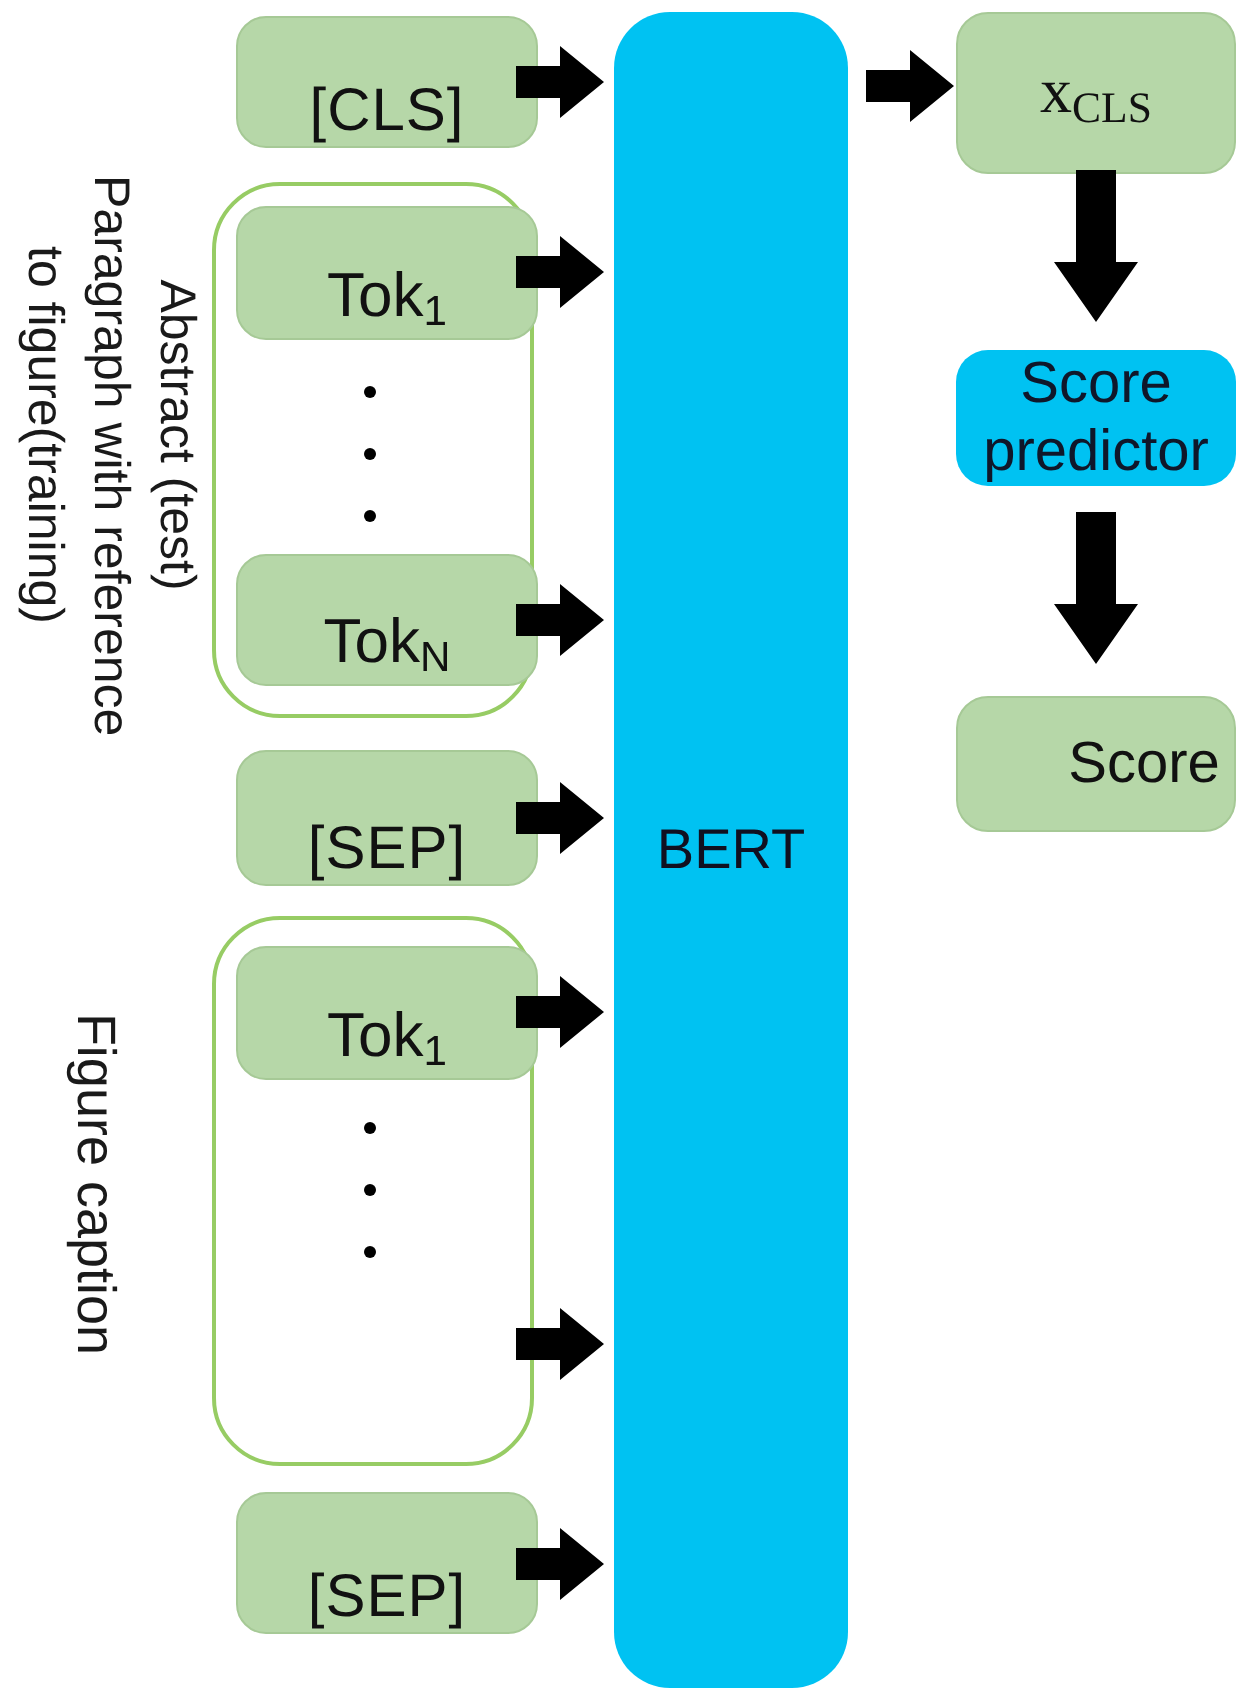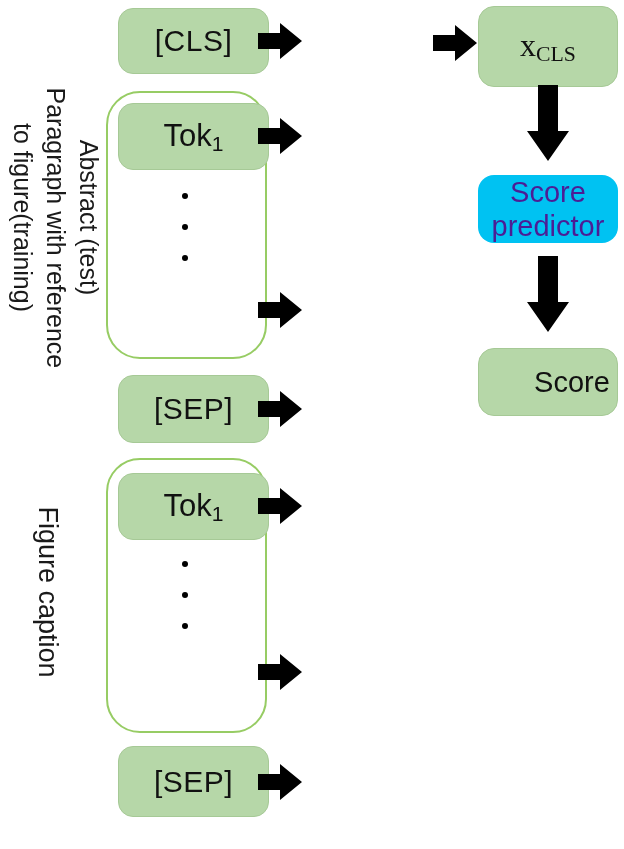--- a/index.html
+++ b/index.html
@@ -14,21 +14,21 @@
   }
   
   .box {
     position: absolute;
     left: 118px;
     width: 151px;
     background: #b6d7a8;
     border: 1px solid #a6c996;
     border-radius: 15px;
     display: flex;
-    align-items: center;
+    align-items: flex-end;
     justify-content: center;
     box-sizing: border-box;
   }
   .sans-label { font-size: 30px; letter-spacing: 0.5px; }
   .serif-label { font-family: Liberation Sans, sans-serif; font-size: 31px; }
   .serif-label .sub, .xcls .sub {
     font-size: 0.68em;
     vertical-align: -0.22em;
   }
   
@@ -62,21 +62,21 @@
     left: 478px;
     width: 140px;
     border-radius: 16px;
     display: flex;
     align-items: center;
     justify-content: center;
     text-align: center;
     box-sizing: border-box;
   }
   .rbox.green { background: #b6d7a8; border: 1px solid #a6c996; }
-  .rbox.cyan  { background: #00c2f2; color: #4c1d95; }
+  .rbox.cyan  { background: #00c2f2; color: #0f172a; }
   .xcls { font-family: "Liberation Serif", "DejaVu Serif", serif; font-size: 32px; }
   .score-text { font-size: 29px; line-height: 34px; }
   
   .vlabel {
     position: absolute;
     transform: rotate(90deg);
     transform-origin: center center;
     text-align: center;
     color: #1a1a1a;
     white-space: nowrap;
@@ -132,20 +132,23 @@
   <div class="box" style="top:103px; height:67px;">
     <span class="serif-label"><span>Tok</span><span class="sub">1</span></span>
   </div>
 
   <div class="dots" style="left:182px; top:193px;">
       <i></i>
       <i></i>
       <i></i>
     </div>
 
+  <div class="box" style="top:277px; height:66px;">
+    <span class="serif-label"><span>Tok</span><span class="sub">N</span></span>
+  </div>
 
   <div class="box" style="top:375px; height:68px;">
     <span class="sans-label">[SEP]</span>
   </div>
 
   <div class="box" style="top:473px; height:67px;">
     <span class="serif-label"><span>Tok</span><span class="sub">1</span></span>
   </div>
 
   <div class="dots" style="left:182px; top:561px;">
@@ -188,20 +191,23 @@
     <svg width="44" height="36" viewBox="0 0 44 36">
         <polygon points="0,10 22,10 22,0 44,18 22,36 22,26 0,26" fill="#000"></polygon>
       </svg>
   </div>
   <div class="arrow" style="left:258px; top:764px;">
     <svg width="44" height="36" viewBox="0 0 44 36">
         <polygon points="0,10 22,10 22,0 44,18 22,36 22,26 0,26" fill="#000"></polygon>
       </svg>
   </div>
 
+  <div class="bert-box">
+    <span>BERT</span>
+  </div>
 
   <div class="arrow" style="left:433px; top:25px;">
     <svg width="44" height="36" viewBox="0 0 44 36">
         <polygon points="0,10 22,10 22,0 44,18 22,36 22,26 0,26" fill="#000"></polygon>
       </svg>
   </div>
 
   <div class="rbox green xcls" style="top:6px; height:81px;">
     <span><span>x</span><span class="sub">CLS</span></span>
   </div>

